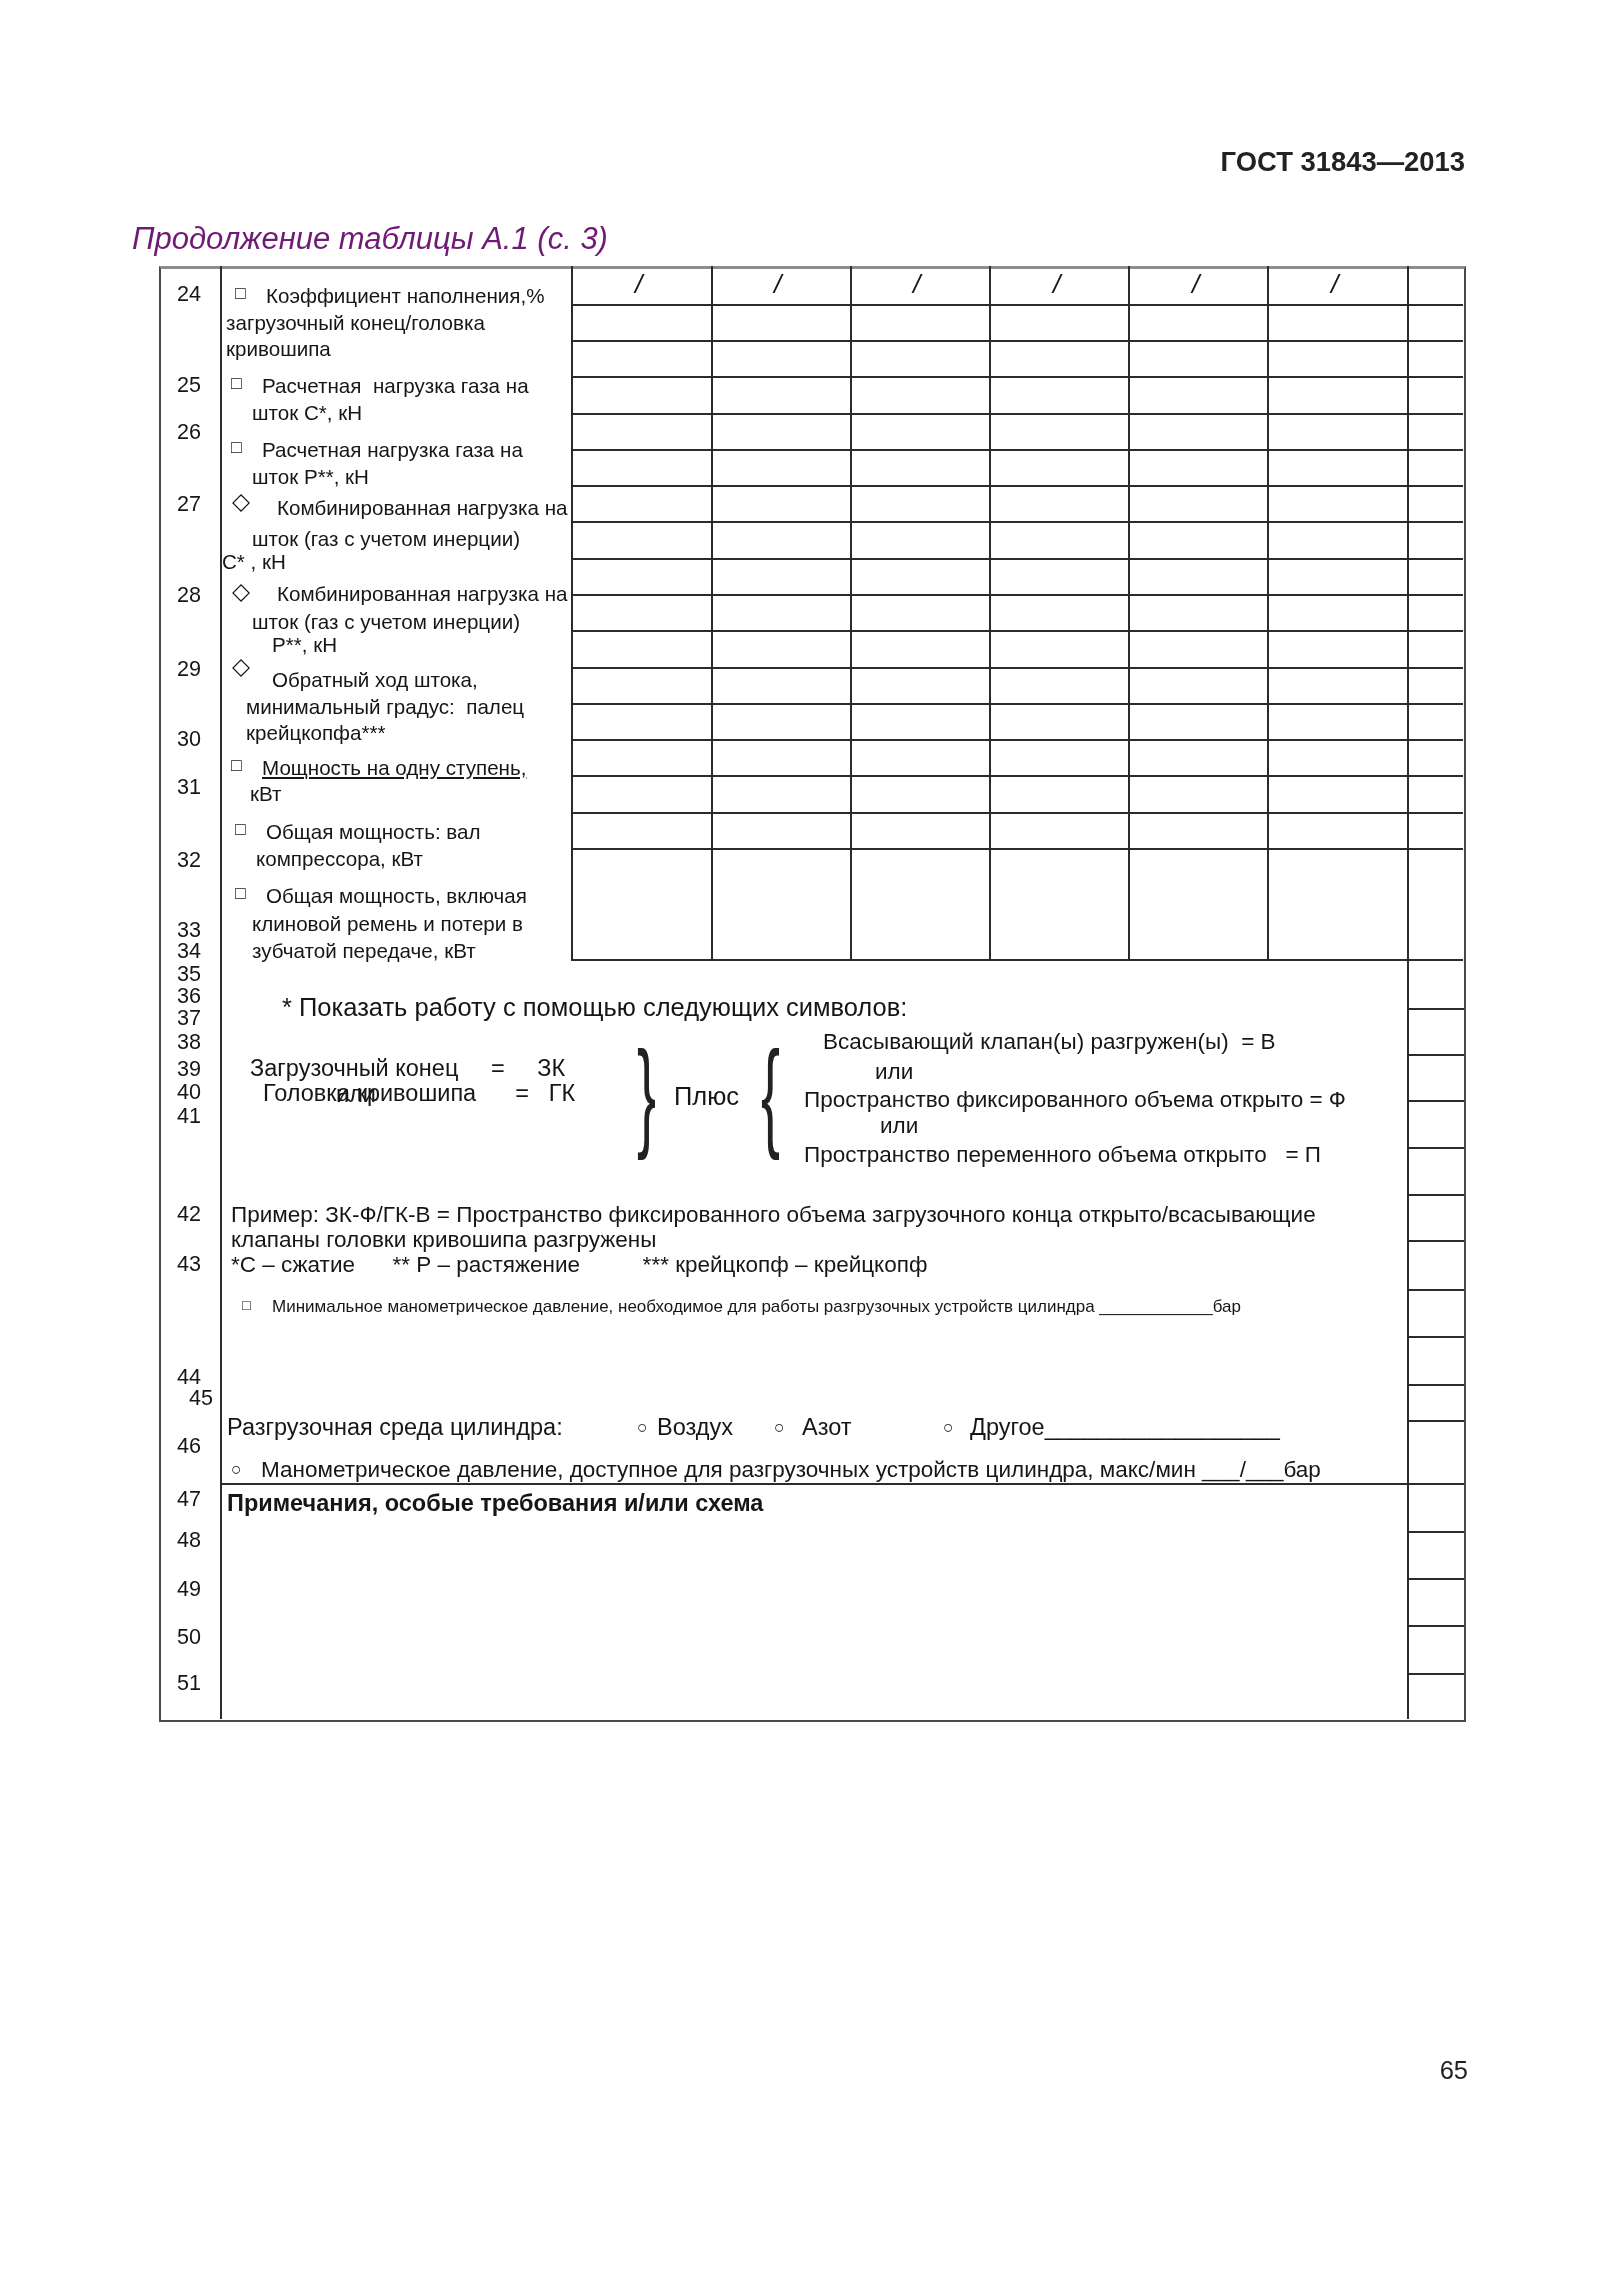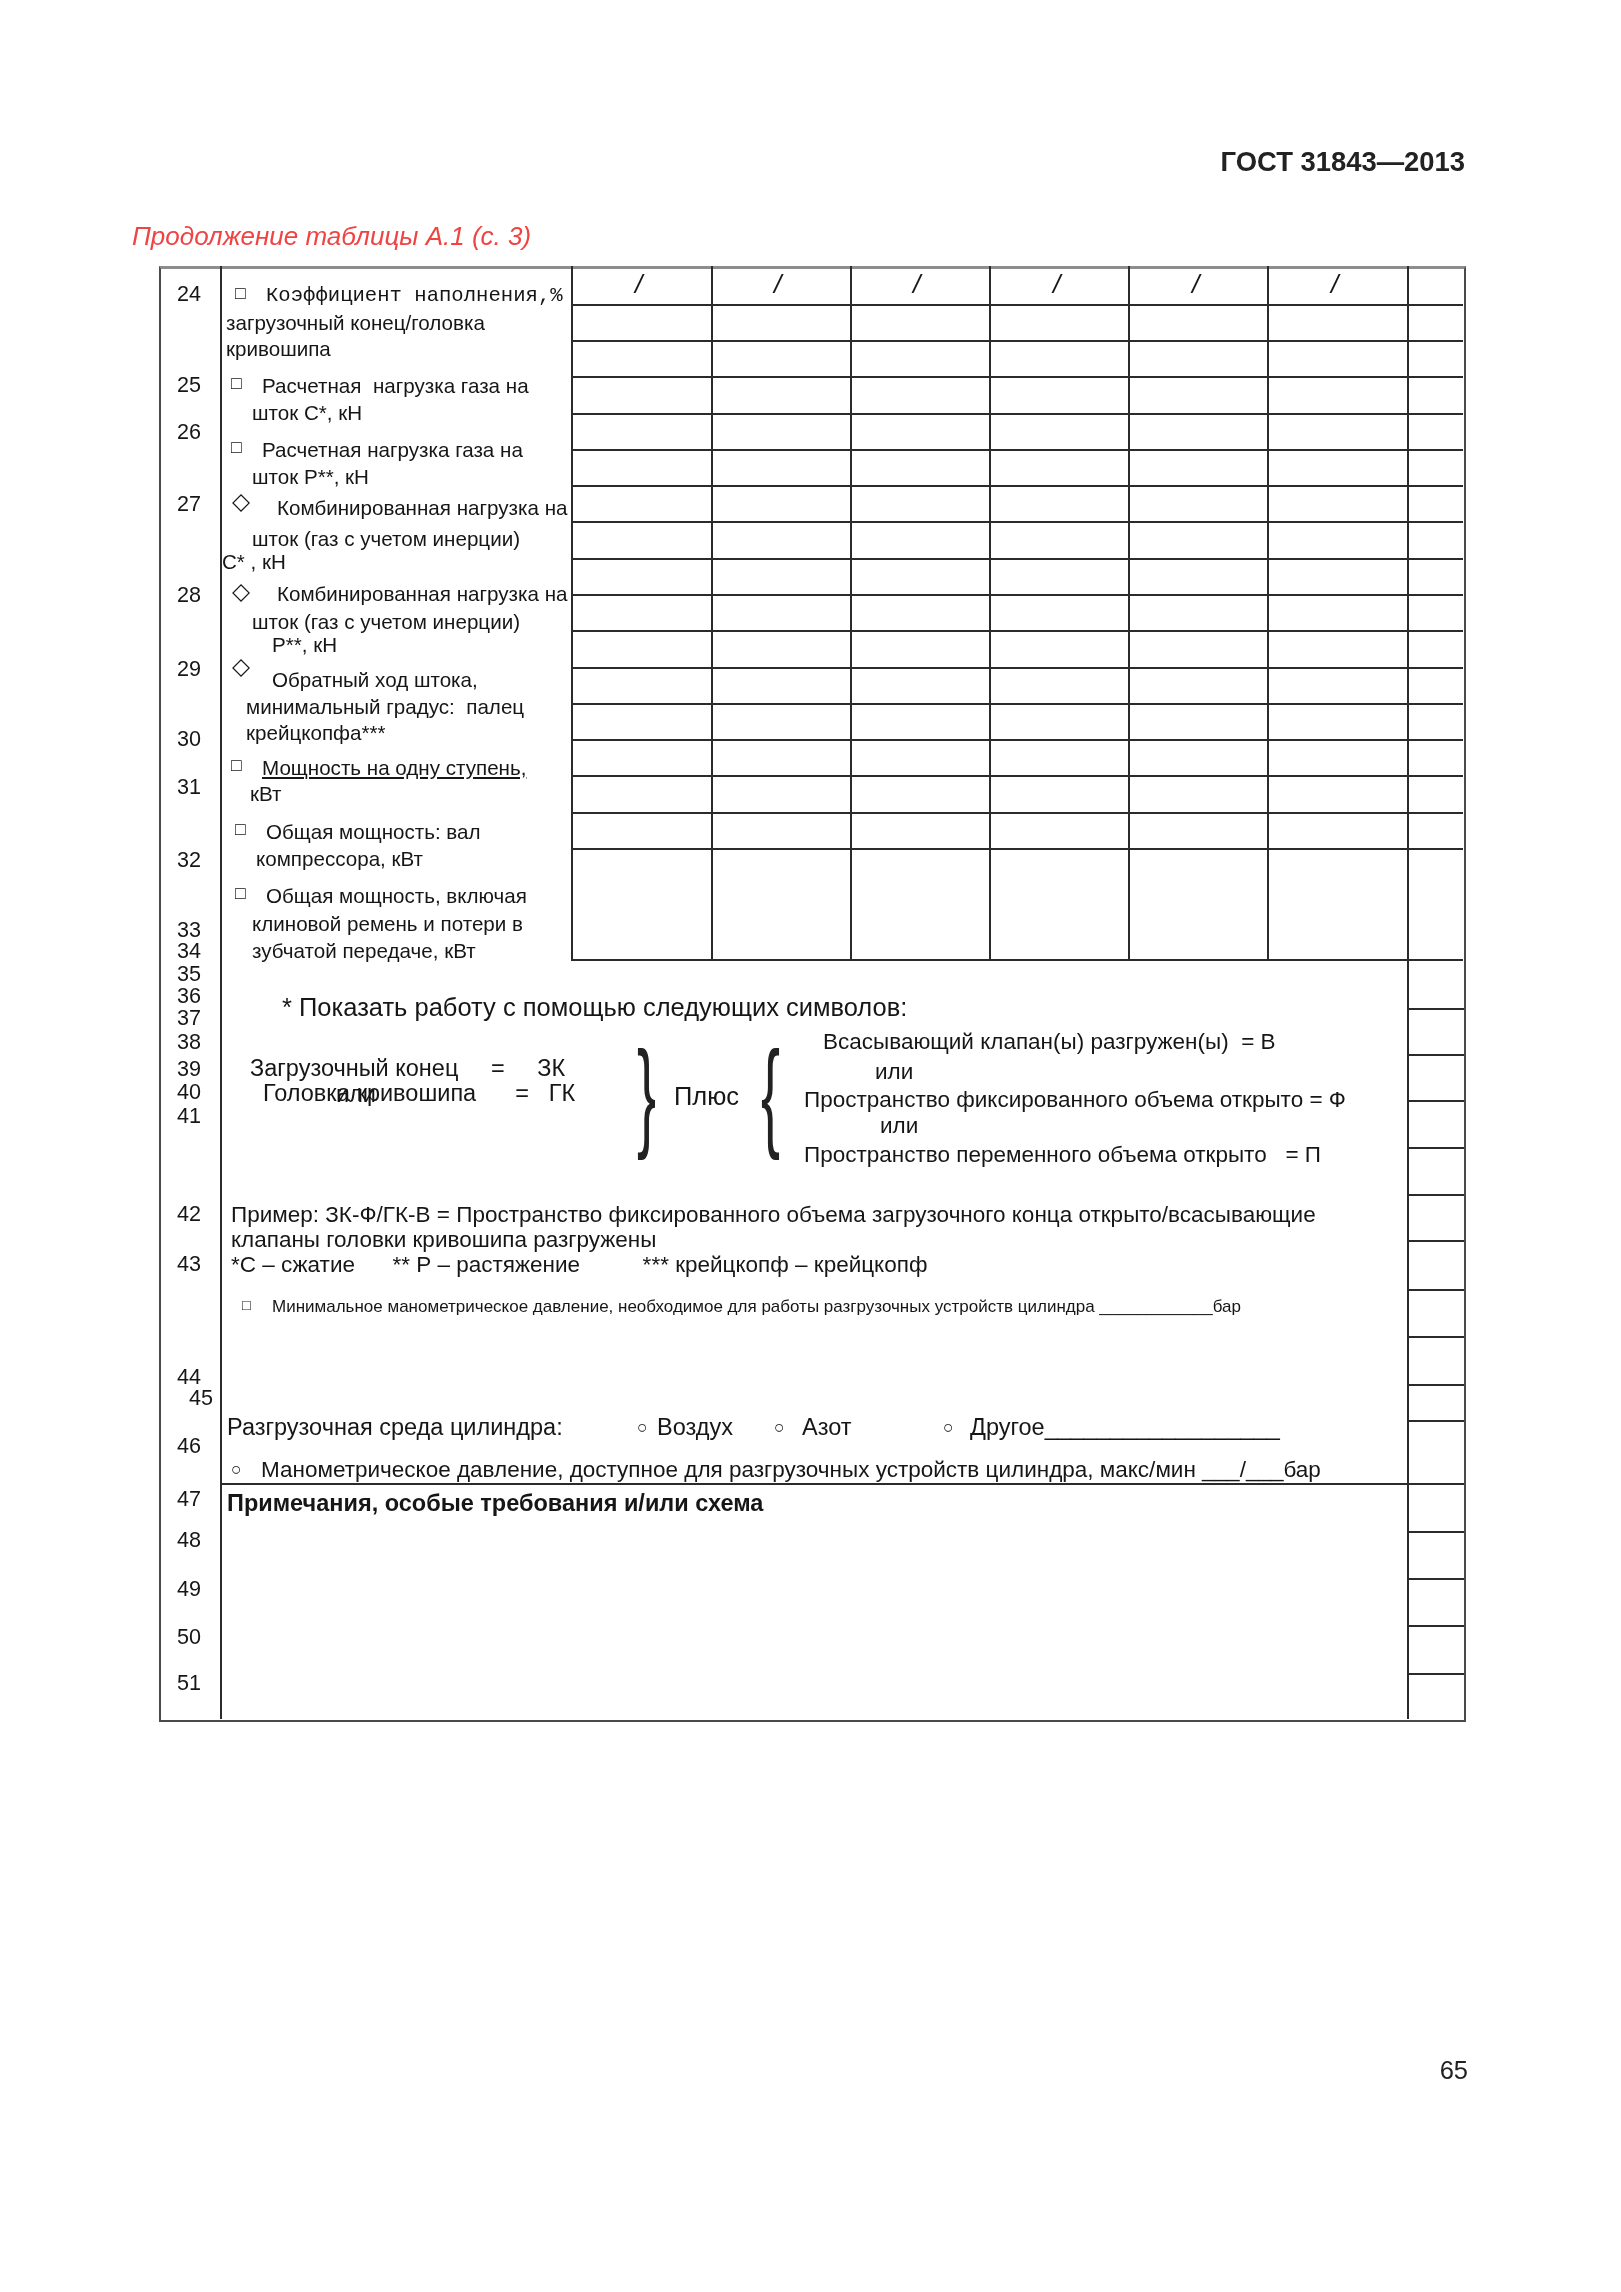--- a/index.html
+++ b/index.html
@@ -4,21 +4,21 @@
 <style>
   html,body{margin:0;padding:0;background:#e8e8e8;}
   #page{
     position:relative;
     width:1621px;height:2293px;
     background:#ffffff;
     font-family:"Liberation Sans", sans-serif;
     color:#111;
     overflow:hidden;
   }
-  .caption{position:absolute;left:132px;top:221px;font-size:26px;font-style:italic;color:#ef4444;}
+  .caption{position:absolute;left:132px;top:221px;font-size:31px;font-style:italic;color:#701a75;}
   .gost{position:absolute;left:1073px;top:146px;width:392px;text-align:right;font-size:27.4px;font-weight:bold;color:#222;}
   .pagenum{position:absolute;left:1392px;top:2056px;width:76px;text-align:right;font-size:25.5px;color:#222;}
   #tableborder{
     position:absolute;left:159px;top:266px;width:1303px;height:1451px;
     border:2px solid #4a4a4a;border-top:3.9px solid #8d8d8d;
   }
   .line{position:absolute;background:#2b2b2b;}
   .txt{position:absolute;white-space:pre;color:#161616;line-height:1.15;}
   .t21{font-size:20.6px;}
   .t23{font-size:22.5px;}
@@ -110,21 +110,21 @@
       <div class="num" style="top: 1576px;">49</div>
       <div class="num" style="top: 1624px;">50</div>
       <div class="num" style="top: 1670px;">51</div>
       <div class="txt slash" style="left: 635px; top: 269px;">/</div>
       <div class="txt slash" style="left: 774px; top: 269px;">/</div>
       <div class="txt slash" style="left: 913px; top: 269px;">/</div>
       <div class="txt slash" style="left: 1053px; top: 269px;">/</div>
       <div class="txt slash" style="left: 1192px; top: 269px;">/</div>
       <div class="txt slash" style="left: 1331px; top: 269px;">/</div>
       <div class="txt sym" style="left: 235px; top: 283px;">□</div>
-      <div class="txt t21" style="left: 266px; top: 284px; font-family: Liberation Mono, monospace;">Коэффициент наполнения,%</div>
+      <div class="txt t21" style="left: 266px; top: 284px;">Коэффициент наполнения,%</div>
       <div class="txt t21" style="left: 226px; top: 311px;">загрузочный конец/головка</div>
       <div class="txt t21" style="left: 226px; top: 337px;">кривошипа</div>
       <div class="txt sym" style="left: 231px; top: 373px;">□</div>
       <div class="txt t21" style="left: 262px; top: 374px;">Расчетная  нагрузка газа на</div>
       <div class="txt t21" style="left: 252px; top: 401px;">шток С*, кН</div>
       <div class="txt sym" style="left: 231px; top: 437px;">□</div>
       <div class="txt t21" style="left: 262px; top: 438px;">Расчетная нагрузка газа на</div>
       <div class="txt t21" style="left: 252px; top: 465px;">шток Р**, кН</div>
       <div class="txt dia" style="left: 232px; top: 488px;">◇</div>
       <div class="txt t21" style="left: 277px; top: 496px;">Комбинированная нагрузка на</div>

